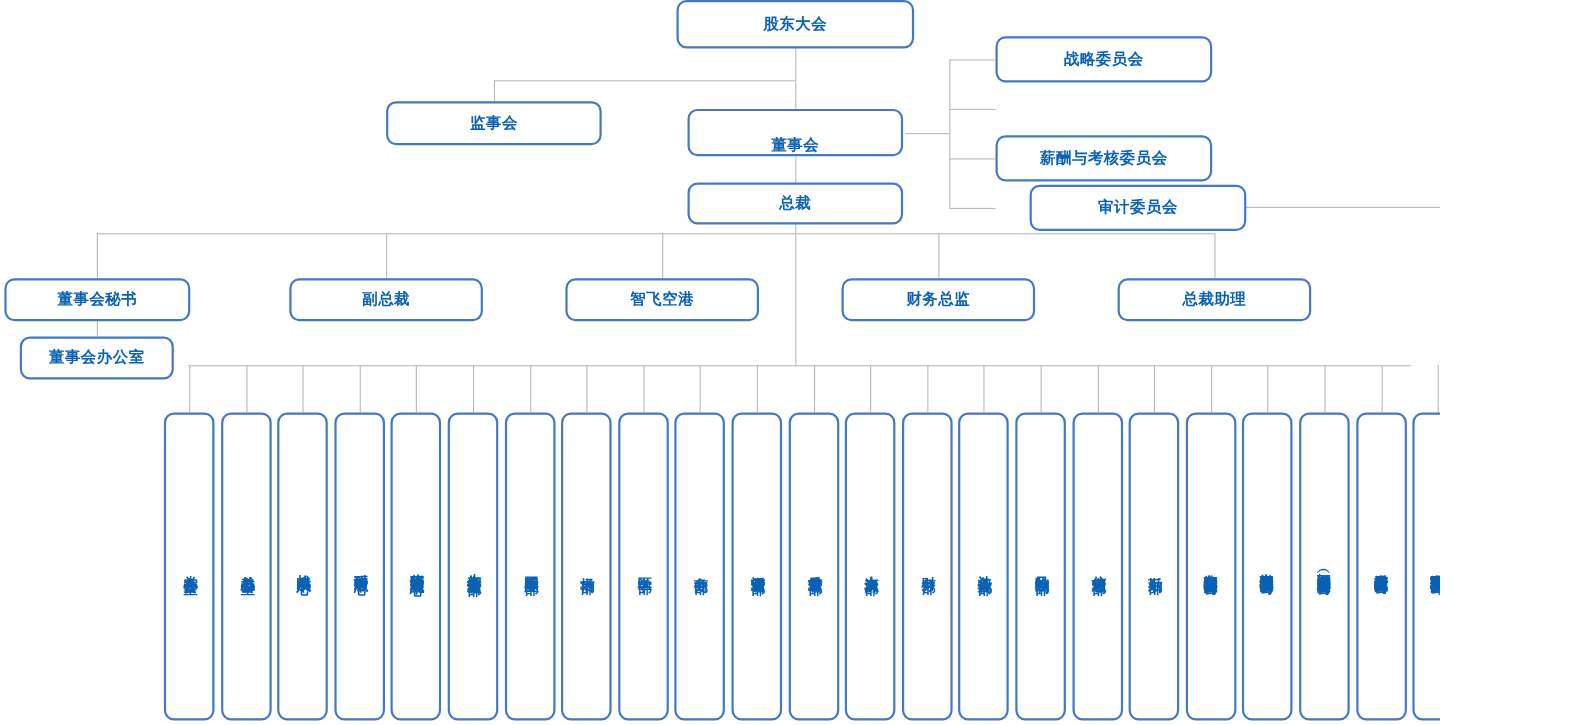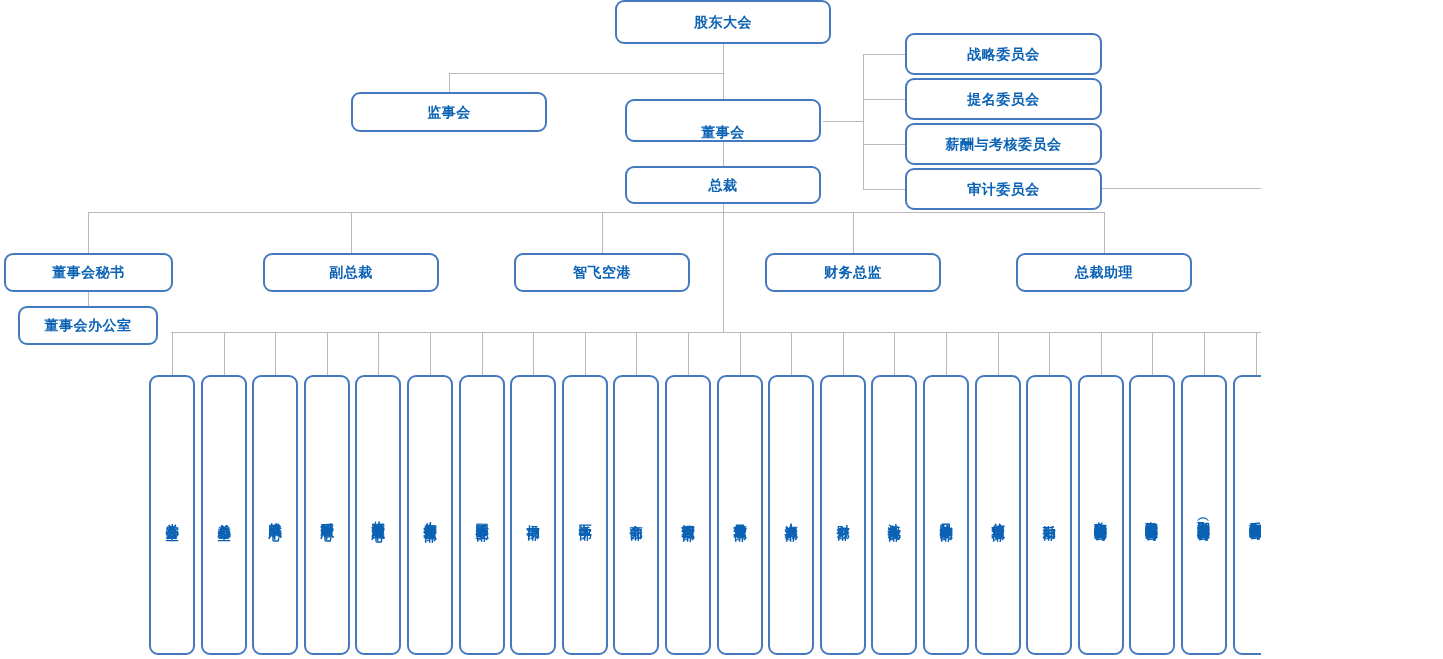--- a/index.html
+++ b/index.html
@@ -1,17 +1,17 @@
 <!DOCTYPE html>
 <html><head>
 <meta charset="utf-8">
 <style>
   html,body{margin:0;padding:0;background:#ffffff;}
   body{font-family:"DejaVu Sans","Liberation Sans",sans-serif;}
-  #stage{position:relative;width:1261px;height:659px;overflow:hidden;background:#fff;}
+  #stage{position:relative;width:1261px;height:659px;overflow:hidden;background:#fff;padding-left:48px;}
 
   
   .node{
     position:absolute;
     box-sizing:border-box;
     border:2px solid var(--bd,#4479c0);
     border-radius:9px;
     background:#ffffff;
     color:var(--tx,#0b62b4);
     display:flex;
@@ -130,27 +130,24 @@
     <span>总裁</span>
   </div>
 
   <div class="node lvl-top" style="left:351px;top:92px;width:196px;height:40px;">
     <span>监事会</span>
   </div>
 
   <div class="node lvl-cmte" style="left:905px;top:33px;width:197px;height:42px;">
     <span>战略委员会</span>
   </div>
-  <div class="node lvl-cmte" style="left:905px;top:78px;width:197px;height:42px;">
-    <span>提名委员会</span>
-  </div>
   <div class="node lvl-cmte" style="left:905px;top:123px;width:197px;height:42px;">
     <span>薪酬与考核委员会</span>
   </div>
-  <div class="node lvl-cmte" style="left:905px;top:168px;width:197px;height:42px;">
+  <div class="node lvl-cmte" style="left:936px;top:168px;width:197px;height:42px;">
     <span>审计委员会</span>
   </div>
 
   <div class="node lvl-exec" style="left:4px;top:253px;width:169px;height:39px;">
     <span>董事会秘书</span>
   </div>
   <div class="node lvl-exec" style="left:263px;top:253px;width:176px;height:39px;">
     <span>副总裁</span>
   </div>
   <div class="node lvl-exec" style="left:514px;top:253px;width:176px;height:39px;">

